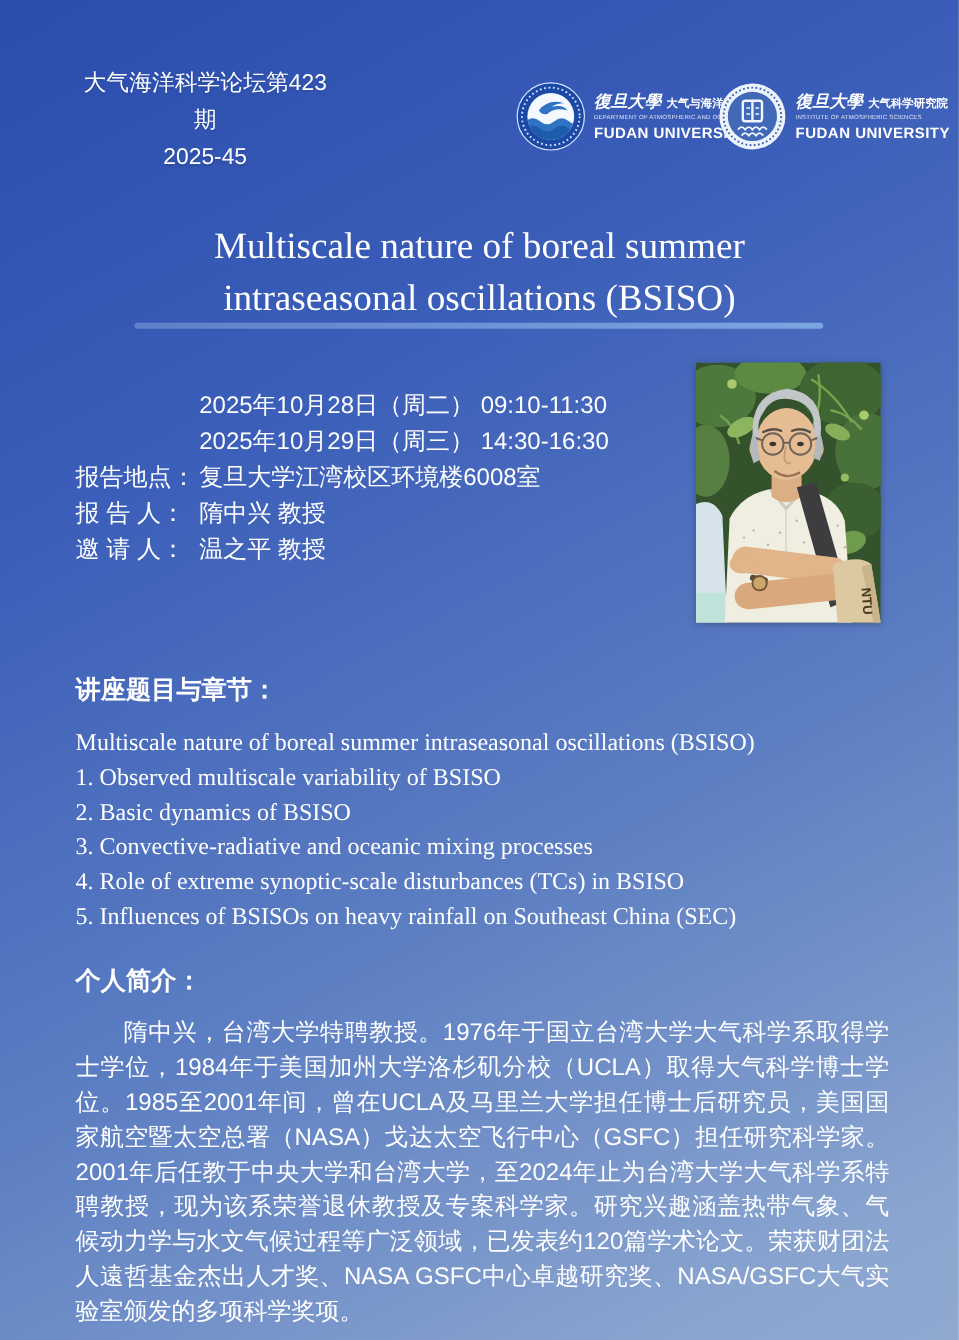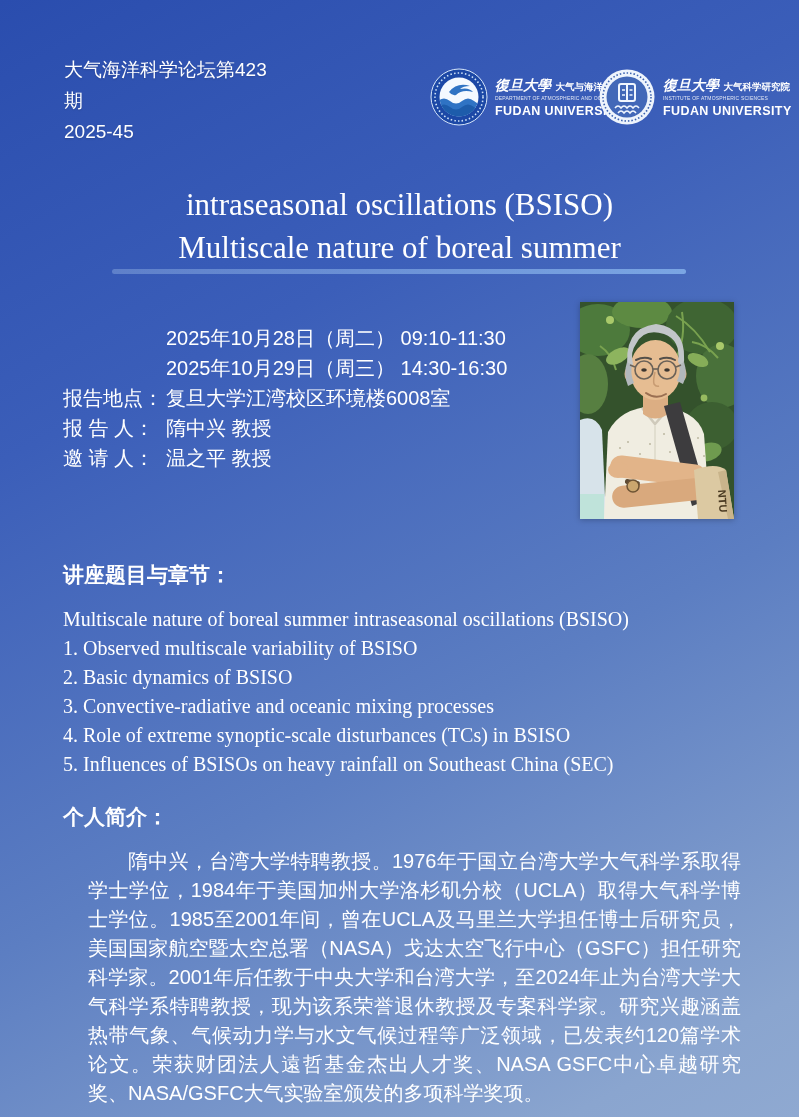--- a/index.html
+++ b/index.html
@@ -9,21 +9,21 @@
     position: relative;
     overflow: hidden;
     background: linear-gradient(152deg, #2a4dae 0%, #3b5eb9 30%, #5c7ec2 62%, #8aa5cf 92%, #8fa9d1 100%);
     color: #ffffff;
     font-family: "Liberation Sans", "DejaVu Sans", sans-serif;
   }
 
   
   .header-series {
     position: absolute; left: 64px; top: 54px; width: 214px;
-    font-size: 19px; line-height: 31px;
+    text-align: center; font-size: 19px; line-height: 31px;
     text-shadow: 0 1px 2px rgba(0,0,0,0.15);
   }
 
   
   .logo { position: absolute; top: 68px; display: flex; align-items: center; gap: 7px; }
   .logo.one { left: 430px; }
   .logo.two { left: 598px; }
   .logo-badge { width: 58px; height: 58px; flex: none; }
   .logo-text { display: flex; flex-direction: column; line-height: 1.15; }
   .logo-cn-row { white-space: nowrap; }
@@ -57,21 +57,21 @@
 
   
   .section-lecture { position: absolute; left: 63px; top: 549px; width: 700px; }
   .section-heading { font-size: 21px; font-weight: bold; margin: 12px 0 16px 0; }
   .lecture-list { font-family: "Liberation Serif", "DejaVu Serif", serif; font-size: 20px; line-height: 29px; }
 
   
   .section-bio { position: absolute; left: 63px; top: 791px; width: 678px; }
   .bio-paragraph {
     margin-top: 12px; font-size: 20px; line-height: 29px;
-    text-align: justify; text-indent: 2em; margin-left: 25px;
+    text-align: justify; text-indent: 2em;
   }
 </style>
 </head>
 <body>
 
 <div class="header-series">
   <div>大气海洋科学论坛第423期</div>
   <div>2025-45</div>
 </div>
 
@@ -120,22 +120,22 @@
     <span class="logo-cn-row">
       <span class="logo-cn-name">復旦大學</span>
       <span class="logo-cn-sub">大气科学研究院</span>
     </span>
     <span class="logo-en-sub">INSTITUTE OF ATMOSPHERIC SCIENCES</span>
     <span class="logo-en-name">FUDAN UNIVERSITY</span>
   </span>
 </div>
 
 <div class="title-block">
+  <div>Multiscale nature of boreal summer</div>
   <div>intraseasonal oscillations (BSISO)</div>
-  <div>Multiscale nature of boreal summer</div>
 </div>
 <div class="divider"></div>
 
 <div class="details">
   <div class="detail-row">
     <span class="detail-label"></span>
     <span class="detail-value">2025年10月28日（周二） 09:10-11:30</span>
   </div>
   <div class="detail-row">
     <span class="detail-label"></span>

